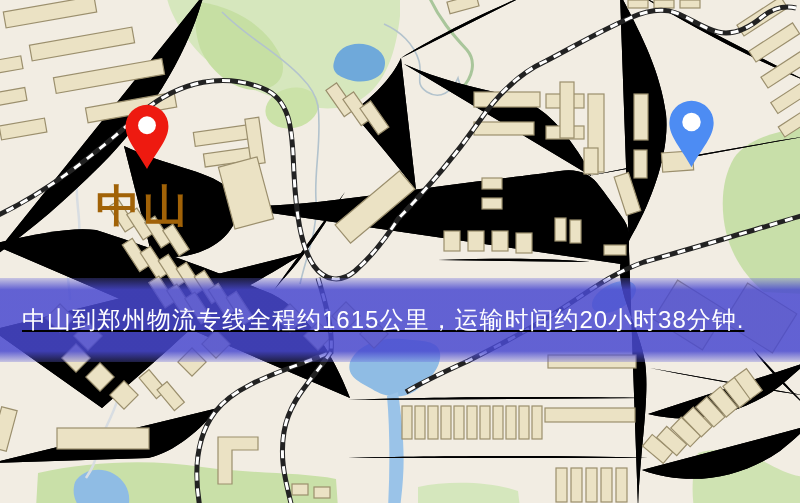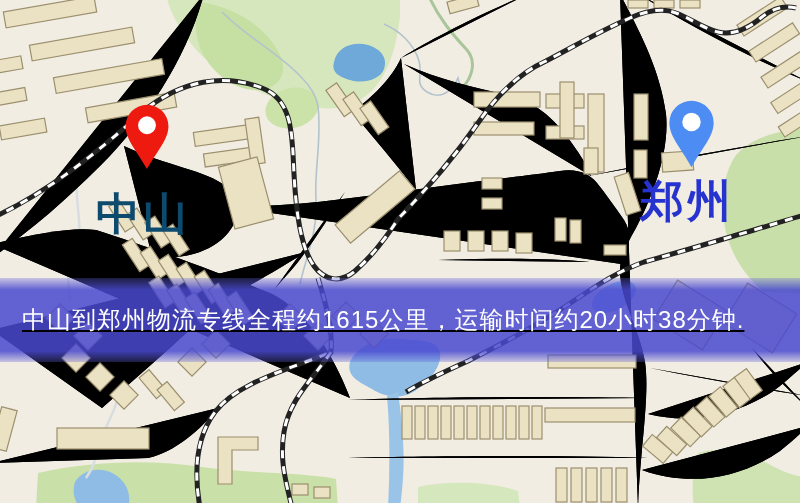--- a/index.html
+++ b/index.html
@@ -9,21 +9,21 @@
     background:#f2ede3;
   }
   .screen svg.map{position:absolute;left:0;top:0;}
   .bldg rect, .bldg path{fill:#ebe2c4;stroke:#9b8f6d;stroke-width:1.2;}
   .rail-black{stroke:#222;stroke-width:5;fill:none;stroke-linecap:butt;}
   .rail-white{stroke:#fff;stroke-width:3;fill:none;stroke-dasharray:8 8;stroke-linecap:butt;}
   .pin{position:absolute;}
   .pin-origin{left:122px;top:101px;width:50px;height:70px;}
   .pin-dest{left:665px;top:97px;width:53px;height:72px;}
   .map-label{position:absolute;font-weight:700;font-size:44px;line-height:1;letter-spacing:3px;white-space:nowrap;}
-  .label-origin{left:96px;top:192px;color:#0c4a6e;text-align:center;}
+  .label-origin{left:96px;top:184px;color:#a16207;text-align:center;}
   .label-dest{left:640px;top:179px;color:#2633cf;}
   .banner{
     position:absolute;left:0;top:278px;width:100%;height:84px;
     background:linear-gradient(180deg, rgba(101,101,219,0.30) 0%, rgba(73,73,208,0.85) 14%,
                rgba(73,73,208,0.85) 87%, rgba(101,101,219,0.30) 100%);
     display:flex;align-items:center;box-sizing:border-box;padding-left:22px;text-decoration:underline;
   }
   .banner span{color:#ffffff;font-size:24px;letter-spacing:1px;white-space:nowrap;}
 </style>
 </head>
@@ -291,19 +291,18 @@
     <path d="M28,76 C17,56 4,43 4,28 A24,24 0 1 1 52,28 C52,43 39,56 28,76 Z" fill="#ee1a10"></path>
     <circle cx="28" cy="27" r="10" fill="#ffffff"></circle>
   </svg>
 
   <svg class="pin pin-dest" viewBox="0 0 56 78">
     <path d="M28,76 C17,56 4,43 4,28 A24,24 0 1 1 52,28 C52,43 39,56 28,76 Z" fill="#4d8cf3"></path>
     <circle cx="28" cy="27" r="10" fill="#ffffff"></circle>
   </svg>
 
   <div class="map-label label-origin">中山</div>
-  <div class="map-label label-dest">郑州</div>
 
   <div class="banner">
     <span>中山到郑州物流专线全程约1615公里，运输时间约20小时38分钟.</span>
   </div>
 
 </div>
 
 </body></html>

